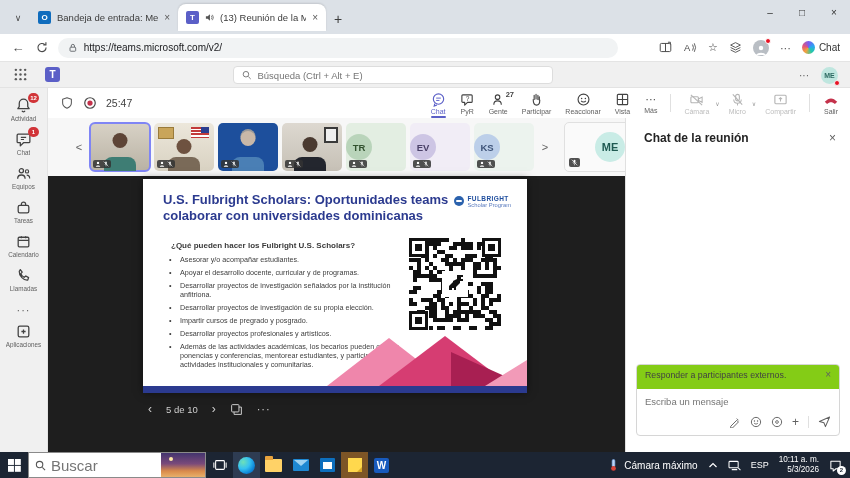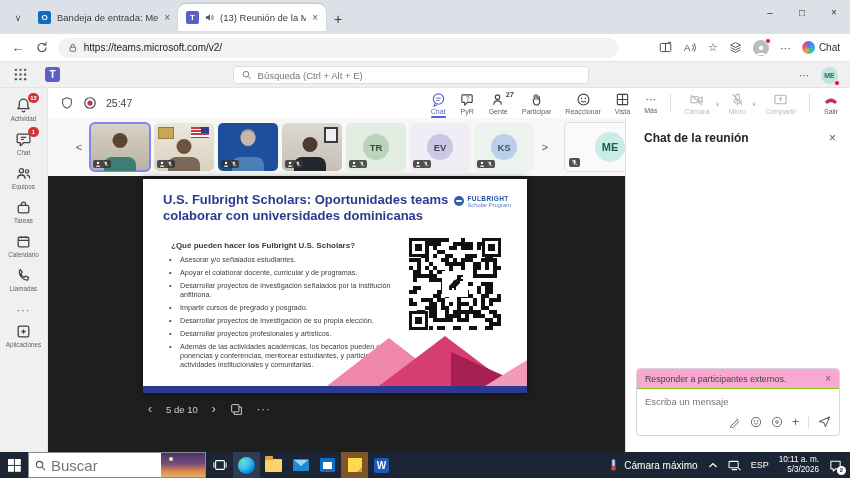--- a/index.html
+++ b/index.html
@@ -30,21 +30,21 @@
   .abright{display:flex;align-items:center;gap:11px;margin-left:auto;color:#4a4a4a;font-size:11px;}
   .avatar16{position:relative;width:16px;height:16px;border-radius:50%;background:#b9bec4;display:flex;align-items:flex-end;justify-content:center;overflow:visible;}
   .avatar16 .dot{position:absolute;right:-2px;top:-2px;width:6px;height:6px;border-radius:50%;background:#e81123;border:1px solid #fff;}
   .copilotbtn{display:flex;align-items:center;gap:4px;font-size:10px;color:#333;}
   .copiloticon{width:13px;height:13px;border-radius:50%;background:conic-gradient(#7b5cf0,#2aa4f4,#25c9a8,#f2a33c,#e2557b,#7b5cf0);}
 
   
   #teamsbar{position:absolute;left:0;top:62px;width:850px;height:26px;background:#f0f0f0;border-bottom:1px solid #e3e3e3;display:flex;align-items:center;}
   .waffle{margin-left:14px;}
   .tlogo{margin-left:18px;width:15px;height:15px;border-radius:3px;background:#5b5fc7;color:#fff;font-size:10px;font-weight:bold;display:flex;align-items:center;justify-content:center;}
-  .tsearch{position:absolute;left:233px;top:4px;width:356px;height:18px;background:#fff;border:1px solid #ddd;border-radius:4px;display:flex;align-items:center;padding:0 8px;gap:6px;}
+  .tsearch{position:absolute;left:233px;top:4px;width:320px;height:18px;background:#fff;border:1px solid #ddd;border-radius:4px;display:flex;align-items:center;padding:0 8px;gap:6px;}
   .tsearch input{border:none;font-size:9.5px;color:#616161;width:100%;background:transparent;}
   .tbright{position:absolute;right:12px;top:0;height:26px;display:flex;align-items:center;gap:12px;}
   .meavatar{position:relative;width:17px;height:17px;border-radius:50%;background:#bfe6df;color:#2d6a62;font-size:7px;font-weight:bold;display:flex;align-items:center;justify-content:center;}
   .meavatar .dot{position:absolute;right:-2px;bottom:-2px;width:6px;height:6px;border-radius:50%;background:#e81123;border:1px solid #f0f0f0;}
 
   
   #rail{position:absolute;left:0;top:88px;width:48px;height:364px;background:#f0f0f0;border-right:1px solid #e3e3e3;display:flex;flex-direction:column;align-items:center;padding-top:4px;}
   .rail-item{position:relative;width:48px;padding:5px 0 4px;display:flex;flex-direction:column;align-items:center;gap:1px;color:#424242;}
   .rail-item .lbl{font-size:6.3px;color:#616161;max-width:46px;white-space:nowrap;overflow:hidden;}
   .rail-item .iw{position:relative;}
@@ -68,21 +68,21 @@
   .splitwrap{display:flex;align-items:center;}
 
   
   #strip{position:absolute;left:48px;top:118px;width:577px;height:58px;background:#f7f7f7;display:flex;align-items:center;padding-left:24px;gap:4px;}
   .stripchev{width:14px;color:#616161;font-size:11px;text-align:center;flex:none;}
   .vt{position:relative;width:60px;height:48px;border-radius:5px;overflow:hidden;flex:none;background:#ccc;}
   .vt.speaking{outline:2px solid #7f85f5;outline-offset:-1px;}
   .vt .head{position:absolute;left:50%;transform:translateX(-50%);width:15px;height:15px;border-radius:50%;}
   .vt .torso{position:absolute;left:50%;transform:translateX(-50%);width:32px;height:16px;border-radius:8px 8px 0 0;bottom:-2px;}
   .tbadges{position:absolute;left:3px;bottom:3px;display:flex;gap:2px;align-items:center;background:rgba(50,50,50,.85);border-radius:2px;padding:1px 2px;}
-  .init{display:flex;align-items:center;justify-content:center;}
+  .init{display:flex;align-items:center;}
   .initcirc{width:26px;height:26px;border-radius:50%;display:flex;align-items:center;justify-content:center;font-size:9.5px;font-weight:bold;}
   .metile{position:relative;width:92px;height:50px;margin-left:8px;border:1px solid #e0e0e0;border-radius:5px;background:#fafafa;display:flex;align-items:center;justify-content:center;flex:none;}
   .metile .initcirc{width:30px;height:30px;background:#c9ece6;color:#1f5a52;font-size:11px;}
 
   
   #stage{position:absolute;left:48px;top:176px;width:577px;height:276px;background:#1e1e1e;}
   #slide{position:absolute;left:95px;top:3px;width:384px;height:214px;background:#fff;box-shadow:0 0 8px rgba(0,0,0,.5);overflow:hidden;}
   .s-title{position:absolute;left:20px;top:13px;width:292px;font-size:13px;line-height:1.25;font-weight:bold;color:#2b3a8f;}
   .s-logo{position:absolute;right:16px;top:16px;display:flex;gap:4px;align-items:flex-start;}
   .s-logo .globe{width:10px;height:10px;border-radius:50%;background:#2b62ad;margin-top:1px;position:relative;}
@@ -107,21 +107,21 @@
   #slidenav .nchev{font-size:12px;}
   #slidenav .npage{font-size:9.5px;}
   #slidenav .ndots{font-size:11px;letter-spacing:1px;}
 
   
   #chatpanel{position:absolute;left:625px;top:118px;width:225px;height:334px;background:#fff;border-left:1px solid #e0e0e0;}
   .cp-head{display:flex;align-items:center;padding:13px 14px 10px 18px;}
   .cp-title{font-size:12px;font-weight:bold;color:#242424;flex:1;}
   .cp-close{color:#616161;font-size:12px;}
   .compose{position:absolute;left:10px;right:10px;bottom:16px;border:1px solid #d6d6d6;border-radius:4px;overflow:hidden;background:#fff;}
-  .reply-banner{display:flex;align-items:center;background:#f9a8d4;padding:4px 8px;border-bottom:1px solid #84cc16;}
+  .reply-banner{display:flex;align-items:center;background:#84cc16;padding:4px 8px;border-bottom:5px solid #84cc16;}
   .reply-banner .rtxt{flex:1;font-size:8.8px;color:#424242;}
   .reply-banner .rclose{font-size:10px;color:#616161;}
   .compose input{border:none;width:100%;padding:7px 8px 4px;font-size:9.5px;color:#424242;}
   .cicons{display:flex;align-items:center;justify-content:flex-end;gap:9px;padding:4px 8px 7px;color:#616161;}
   .cdiv{width:1px;height:12px;background:#e0e0e0;}
   .cplus{font-size:12px;line-height:1;color:#616161;}
 
   
   #taskbar{position:absolute;left:0;top:452px;width:850px;height:26px;background:#1c2533;display:flex;align-items:center;color:#fff;}
   .tb-start{width:28px;height:26px;display:flex;align-items:center;justify-content:center;}
@@ -559,25 +559,25 @@
       <div class="s-title">U.S. Fulbright Scholars: Oportunidades teams colaborar con universidades dominicanas</div>
       <div class="s-logo">
         <span class="globe"></span>
         <span>
           <div class="l1">FULBRIGHT</div>
           <div class="l2">Scholar Program</div>
         </span>
       </div>
       <div class="s-q">¿Qué pueden hacer los Fulbright U.S. Scholars?</div>
       <ul class="s-bullets">
-        <li>Asesorar y/o señalados estudiantes.</li>
-        <li>Apoyar el colaborar docente, curricular y de programas.</li>
+        <li>Asesorar y/o acompañar estudiantes.</li>
+        <li>Apoyar el desarrollo docente, curricular y de programas.</li>
         <li>Desarrollar proyectos de investigación señalados por la institución anfitriona.</li>
+        <li>Desarrollar proyectos de investigación de su propia elección.</li>
         <li>Impartir cursos de pregrado y posgrado.</li>
-        <li>Desarrollar proyectos de investigación de su propia elección.</li>
         <li>Desarrollar proyectos profesionales y artísticos.</li>
         <li>Además de las actividades académicas, los becarios pueden ofrecer ponencias y conferencias, mentorear estudiantes, y participar en actividades institucionales y comunitarias.</li>
       </ul>
       <div class="qr">
         <div class="cells">
             <i></i>
             <i></i>
             <i></i>
             <i></i>
             <i class="b"></i>

